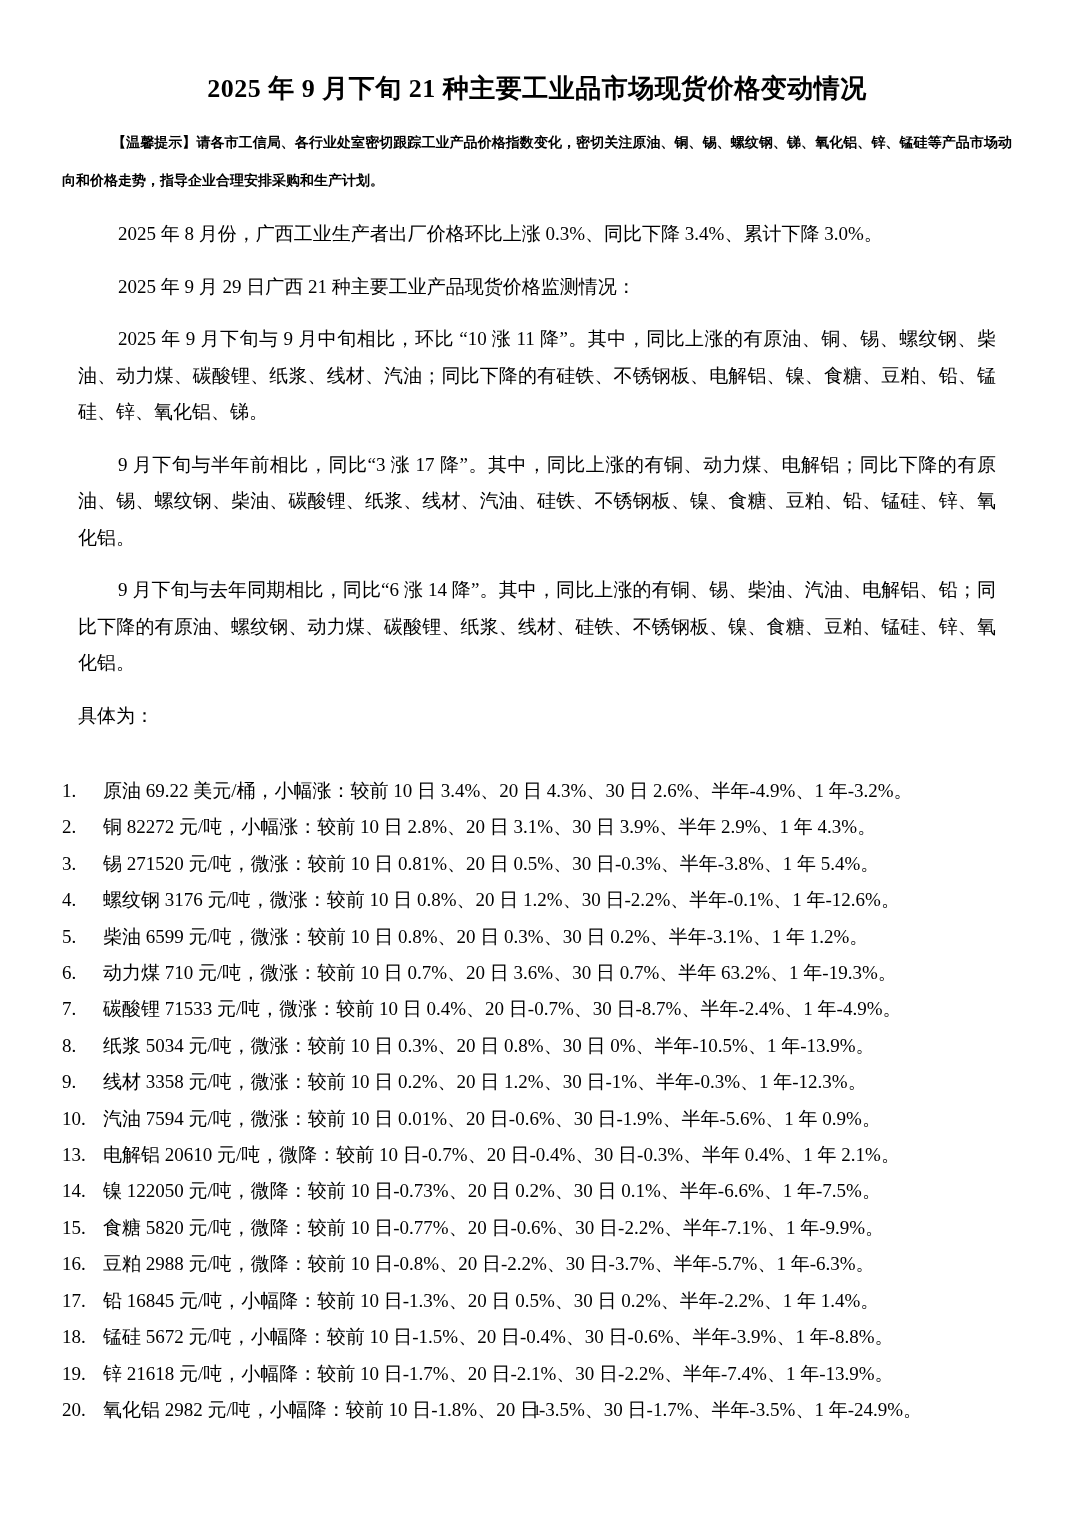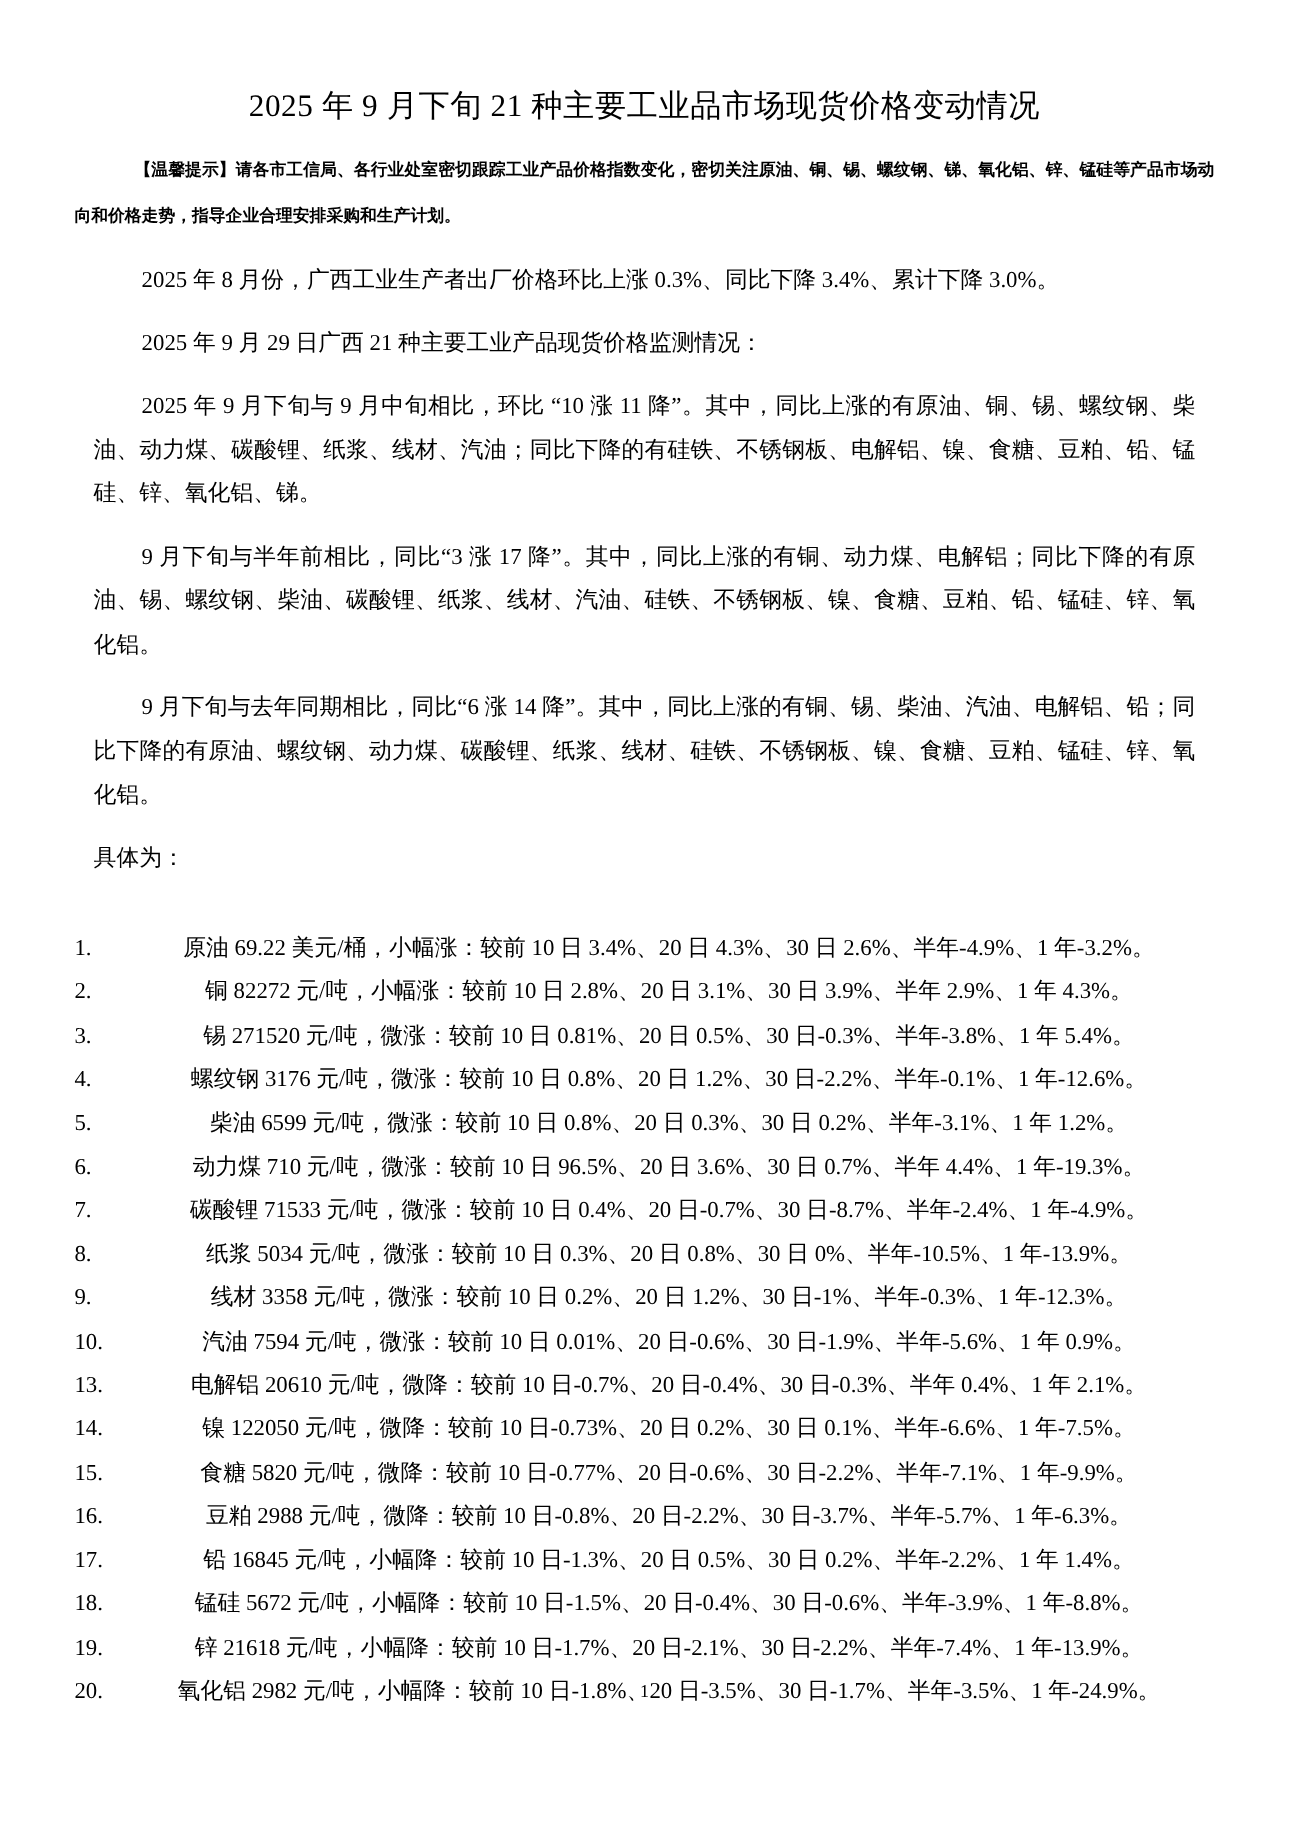--- a/index.html
+++ b/index.html
@@ -17,21 +17,21 @@
   .page {
     position: relative;
     width: 1074px;
     height: 1520px;
     box-sizing: border-box;
     padding: 72px 62px 0 62px;
     background: #ffffff;
   }
   .doc-title {
     font-size: 26px;
-    font-weight: normal;
+    font-weight: bold;
     text-align: center;
     line-height: 34px;
     margin: 0 0 18px 0;
     letter-spacing: 0.5px;
   }
   .notice {
     font-size: 14px;
     font-weight: bold;
     line-height: 38px;
     text-align: justify;
@@ -56,21 +56,21 @@
     font-size: 19px;
     line-height: 36.4px;
     align-items: baseline;
   }
   .item-num {
     flex: none;
     width: 41px;
   }
   .item-text {
     flex: 1;
-    text-align: center;
+    text-align: left;
   }
   .page-number {
     position: absolute;
     top: 1402px;
     left: 0;
     width: 100%;
     text-align: center;
     font-size: 15px;
   }
 </style>
@@ -106,21 +106,21 @@
     <div class="list-row">
         <span class="item-num">4.</span>
         <span class="item-text">螺纹钢 3176 元/吨，微涨：较前 10 日 0.8%、20 日 1.2%、30 日-2.2%、半年-0.1%、1 年-12.6%。</span>
       </div>
     <div class="list-row">
         <span class="item-num">5.</span>
         <span class="item-text">柴油 6599 元/吨，微涨：较前 10 日 0.8%、20 日 0.3%、30 日 0.2%、半年-3.1%、1 年 1.2%。</span>
       </div>
     <div class="list-row">
         <span class="item-num">6.</span>
-        <span class="item-text">动力煤 710 元/吨，微涨：较前 10 日 96.5%、20 日 3.6%、30 日 0.7%、半年 4.4%、1 年-19.3%。</span>
+        <span class="item-text">动力煤 710 元/吨，微涨：较前 10 日 0.7%、20 日 3.6%、30 日 0.7%、半年 63.2%、1 年-19.3%。</span>
       </div>
     <div class="list-row">
         <span class="item-num">7.</span>
         <span class="item-text">碳酸锂 71533 元/吨，微涨：较前 10 日 0.4%、20 日-0.7%、30 日-8.7%、半年-2.4%、1 年-4.9%。</span>
       </div>
     <div class="list-row">
         <span class="item-num">8.</span>
         <span class="item-text">纸浆 5034 元/吨，微涨：较前 10 日 0.3%、20 日 0.8%、30 日 0%、半年-10.5%、1 年-13.9%。</span>
       </div>
     <div class="list-row">

